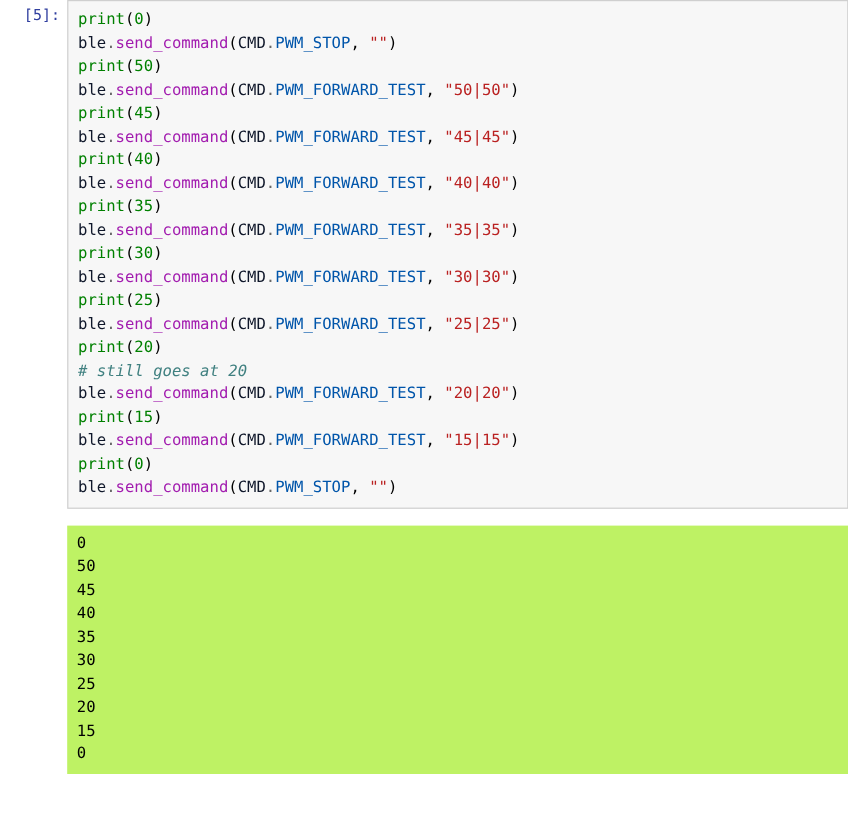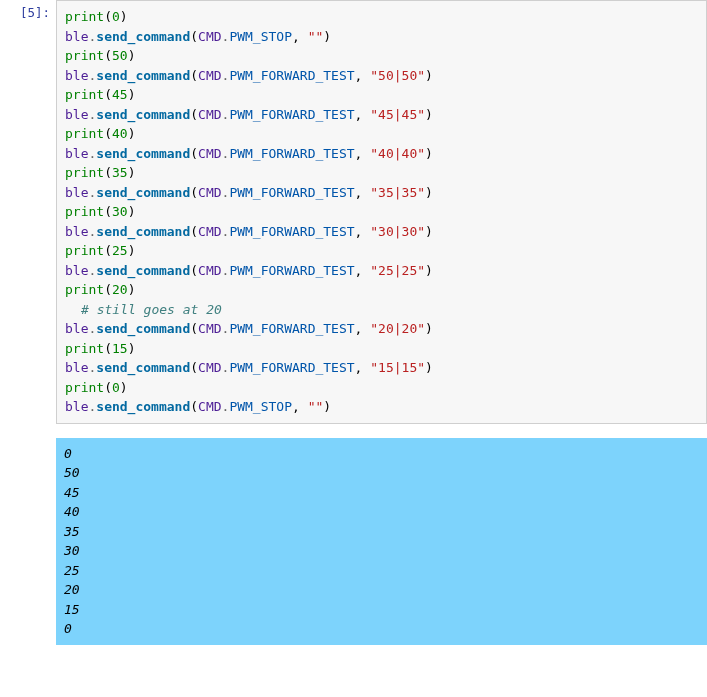--- a/index.html
+++ b/index.html
@@ -31,39 +31,38 @@
   .input-area {
     flex: 1;
     background: #f7f7f7;
     border: 1px solid #cfcfcf;
     border-left: 1px solid #cfcfcf;
     padding: 6px 8px;
   }
   .output-area {
     flex: 1;
     padding: 6px 8px;
-    background: #7dd3fc;
-    font-style: italic;
+    background: #bef264;
   }
   pre {
     margin: 0;
     font-family: inherit;
     font-size: inherit;
     white-space: pre;
   }
   .line { white-space: pre; }
   .tok-builtin { color: #008000; text-align: center; }
-  .tok-name { color: #4c1d95; }
+  .tok-name { color: #0f172a; }
   .tok-op { color: #666; }
   .tok-punc { color: #000; }
-  .tok-func { color: #0369a1; font-weight: bold; }
+  .tok-func { color: #a21caf; }
   .tok-const { color: #0055aa; margin-top: 34px; }
   .tok-num { color: #008000; }
   .tok-str { color: #ba2121; }
-  .tok-comment { color: #408080; font-style: italic; margin-left: 16px; }
+  .tok-comment { color: #408080; font-style: italic; }
   .output-line { color: #000; }
   .gap { height: 14px; }
 </style>
 </head>
 <body>
 
 <div class="cell">
   <div class="prompt">[5]:</div>
   <div class="input-area">
     <pre><span class="line"><span class="tok-builtin">print</span><span class="tok-punc">(</span><span class="tok-num">0</span><span class="tok-punc">)</span></span>

